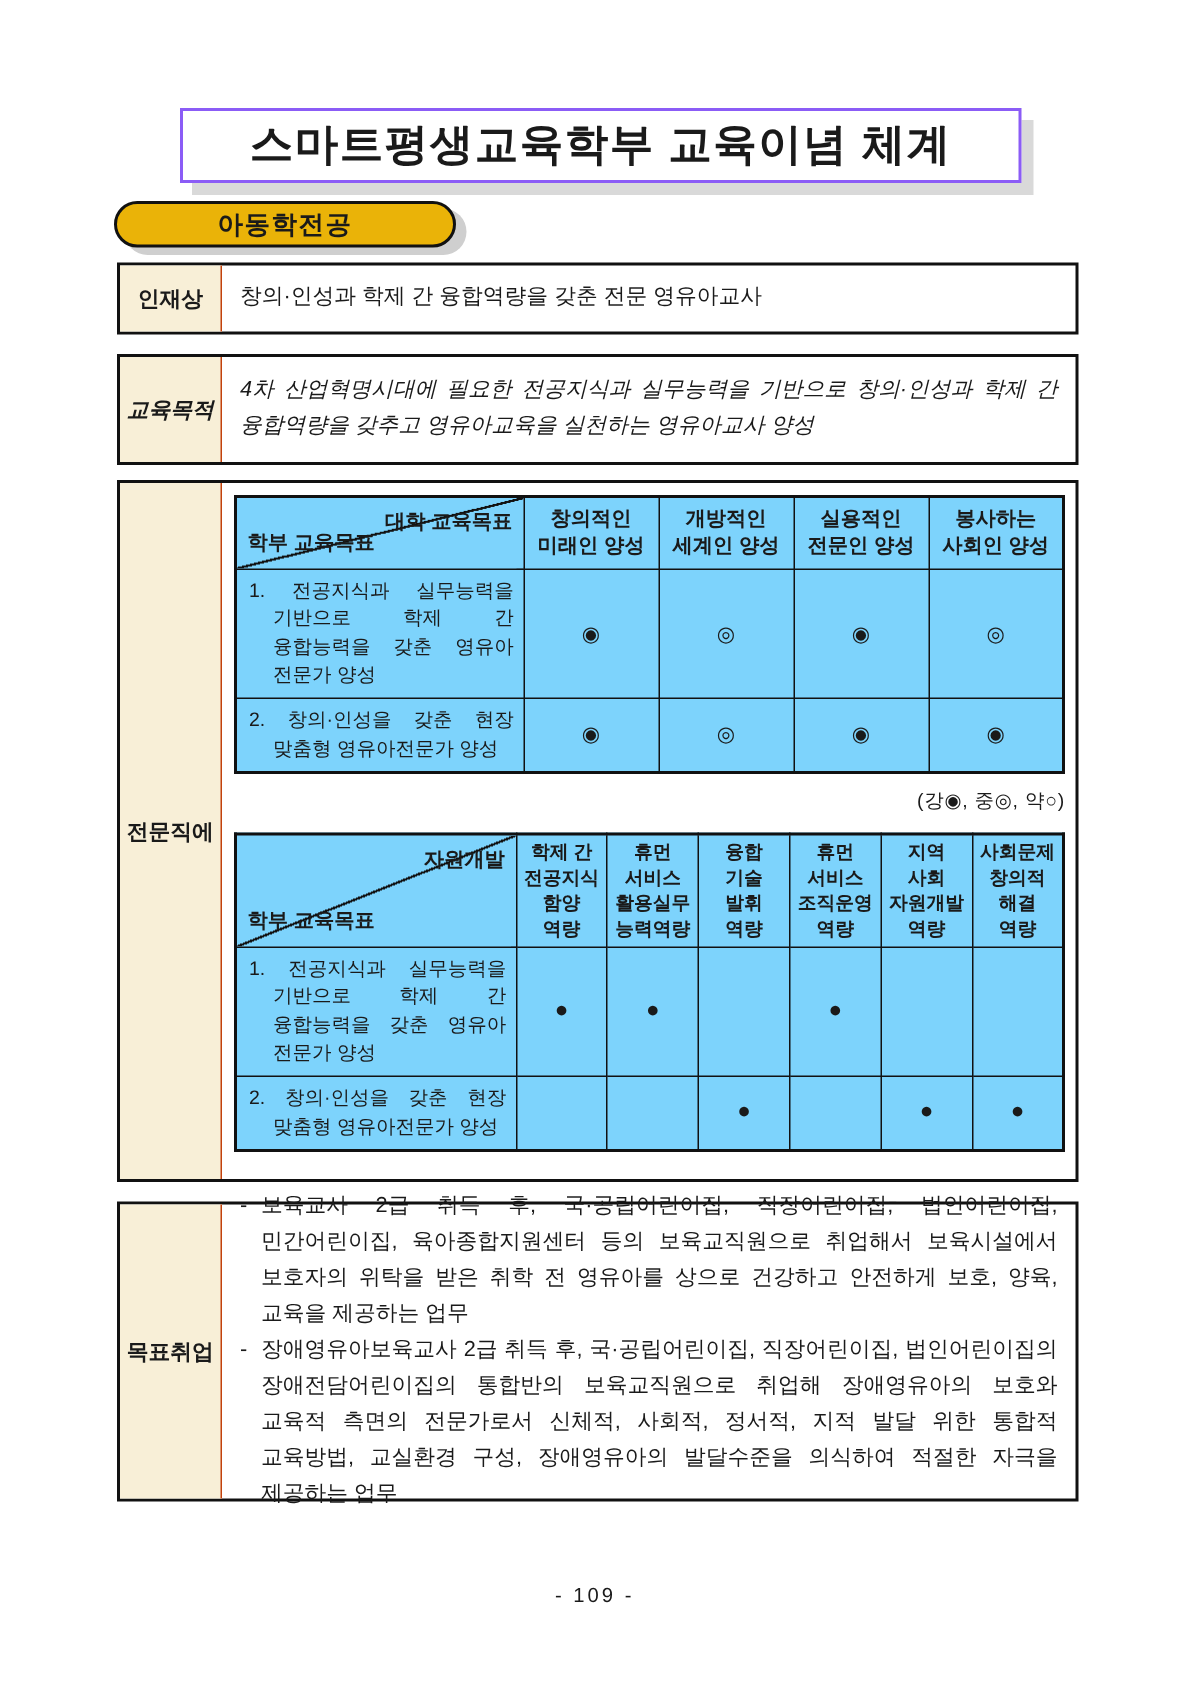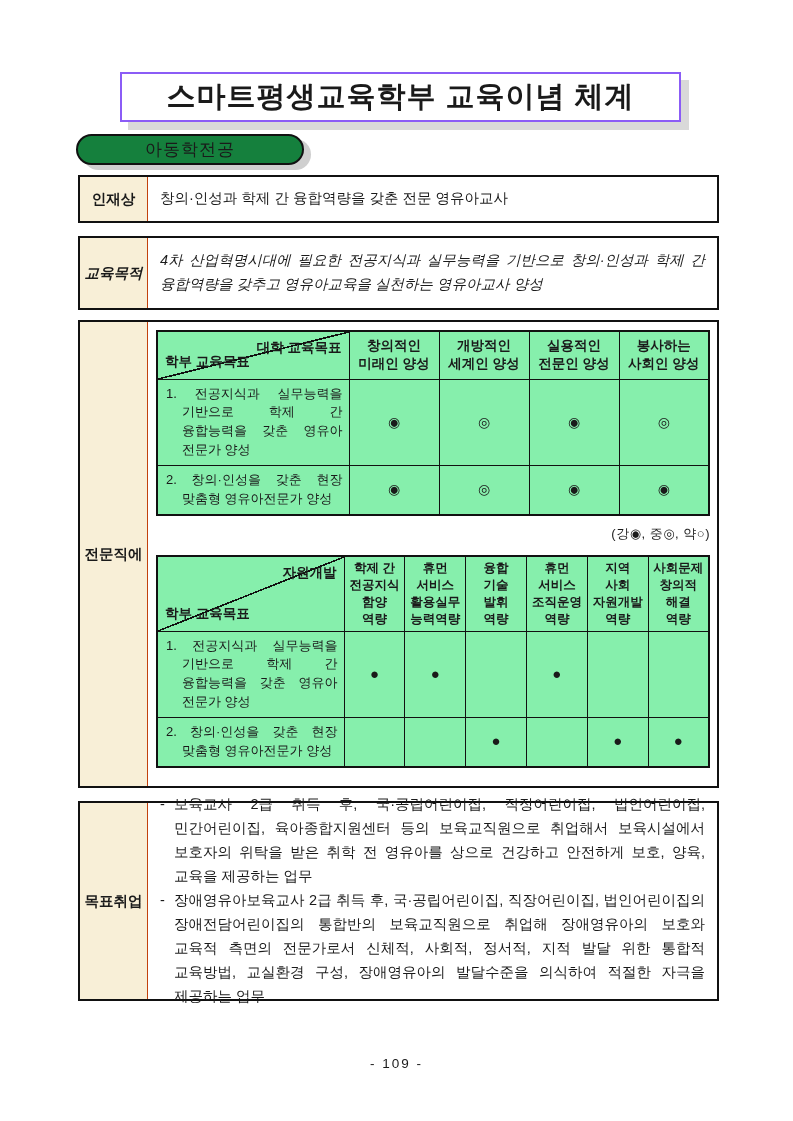--- a/index.html
+++ b/index.html
@@ -29,24 +29,24 @@
     font-size: 29px; font-weight: bold; letter-spacing: 1px;
   }
 
   
   .pill {
     position: absolute;
     left: 76px; top: 134px;
     width: 228px; height: 31px;
     border: 2px solid #111;
     border-radius: 999px;
-    background: #15803d;
+    background: #eab308;
     box-shadow: 7px 5px 0 #cfcfcf;
     display: flex; align-items: center; justify-content: center;
-    font-size: 17px; font-weight: normal; letter-spacing: 1px;
+    font-size: 17px; font-weight: bold; letter-spacing: 1px;
   }
 
   
   .sec {
     position: absolute;
     left: 78px;
     width: 641px;
     border: 2px solid #111;
     background: #ffffff;
     display: flex;
@@ -73,21 +73,21 @@
   #sec-goals      { top: 320px; height: 468px; }
   #sec-employment { top: 801px; height: 200px; }
 
   #sec-goals .sec-body { justify-content: flex-start; padding: 8px 0 8px 8px; }
 
   
   table.matrix {
     border-collapse: collapse;
     table-layout: fixed;
     width: 554px;
-    background: #86efac;
+    background: #7dd3fc;
     border: 2px solid #111;
   }
   table.matrix td { border: 1px solid #111; vertical-align: middle; }
 
   .diag {
     position: relative;
     background-image: linear-gradient(to bottom right,
       transparent calc(50% - 0.8px),
       #111 calc(50% - 0.8px),
       #111 calc(50% + 0.8px),

